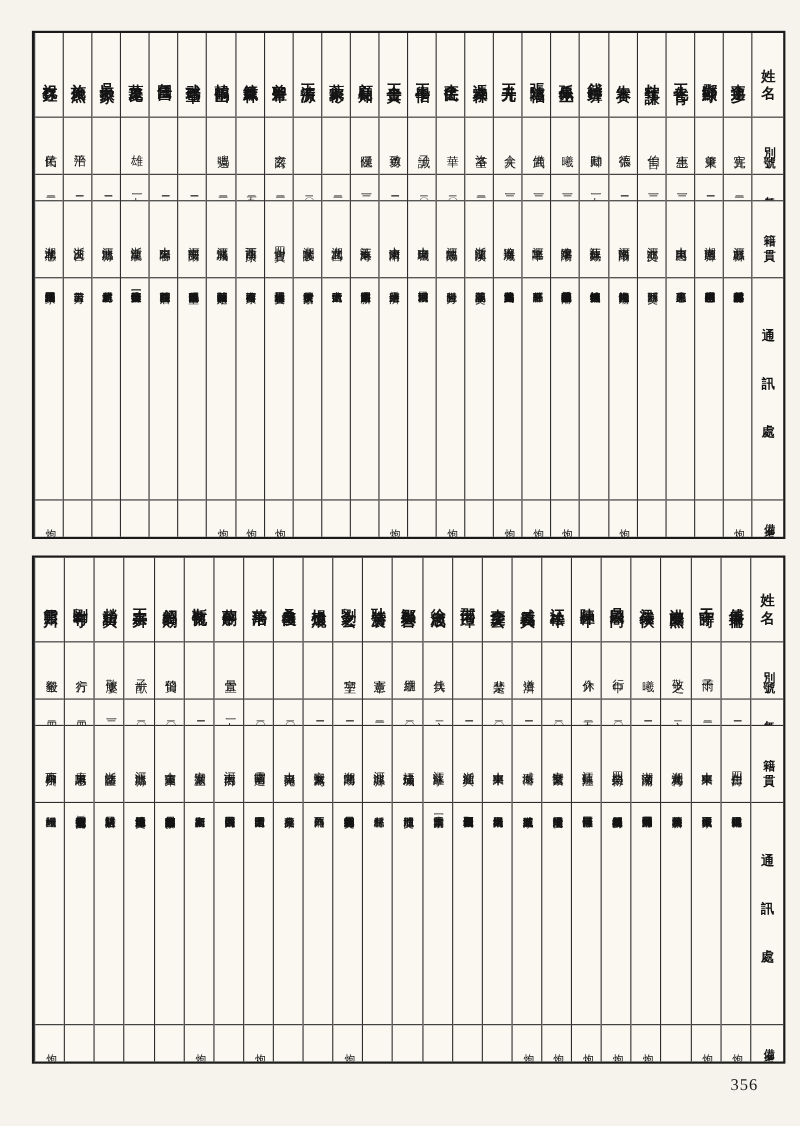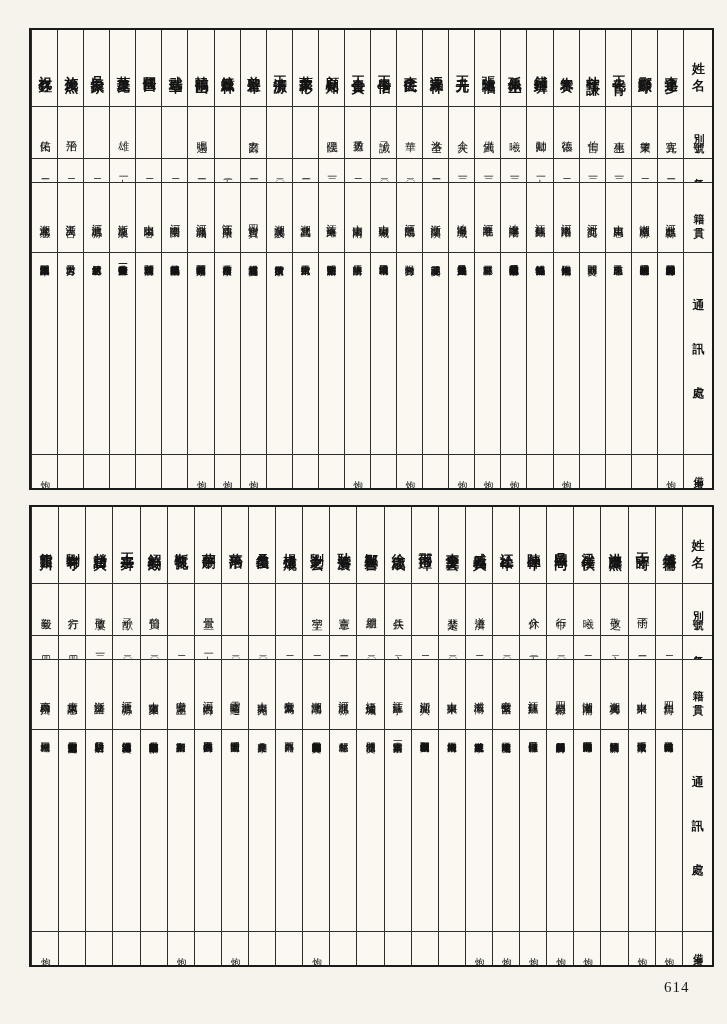--- a/index.html
+++ b/index.html
@@ -521,14 +521,14 @@
   <div class="col person-col">
     <div class="cell c-name">熊雲川</div>
     <div class="cell c-alias">毅奎</div>
     <div class="cell c-age">二四</div>
     <div class="cell c-origin">廣西柳州</div>
     <div class="cell c-addr">柳州城團圩</div>
     <div class="cell c-remark">炮</div>
   </div>
 </section>
 
-  <div class="page-number">614</div>
+  <div class="page-number">356</div>
 </div>
 
 </body></html>

